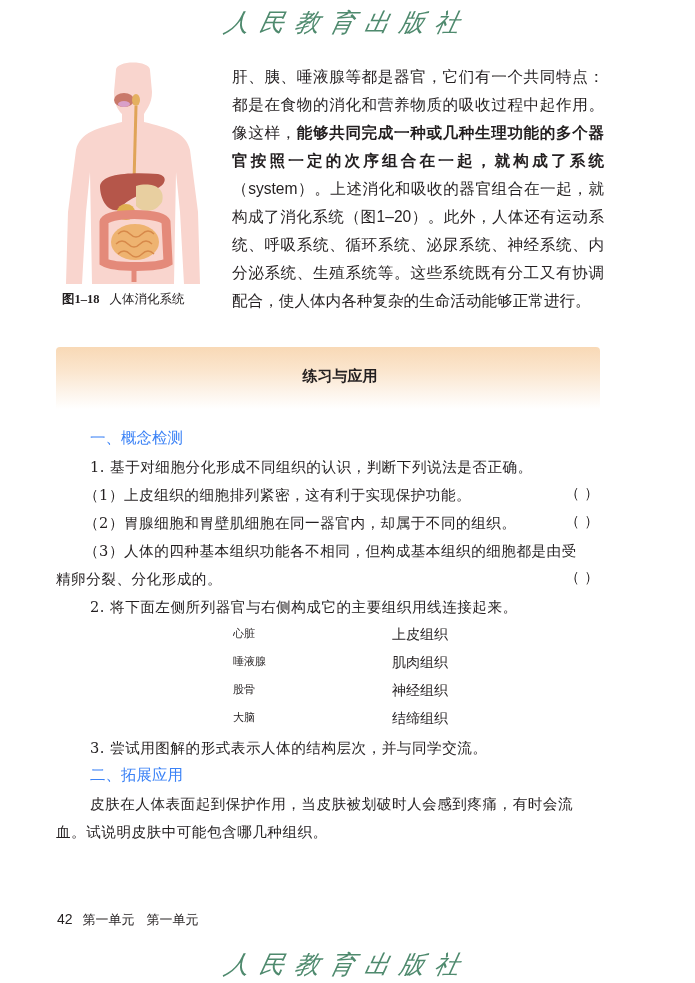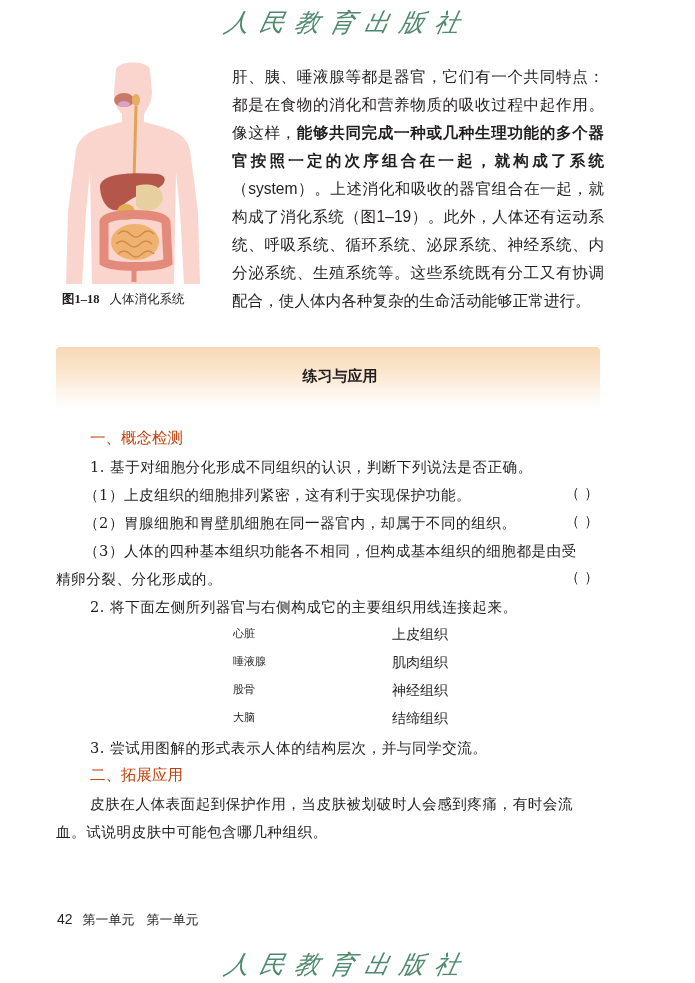--- a/index.html
+++ b/index.html
@@ -23,21 +23,21 @@
       text-align: justify; color: #231f20; }
     .intro b { font-weight: bold; }
 
     .banner { position: absolute; left: 56px; top: 347px; width: 544px; height: 62px;
       border-radius: 4px 4px 0 0;
       background: linear-gradient(to bottom, #f8d9b6 0%, #fbe6cf 40%, #fdf5ec 75%, #ffffff 100%); }
     .banner-title { position: absolute; left: 12px; top: 20px; width: 100%; text-align: center;
       font-family: "Liberation Sans", sans-serif; font-weight: bold; font-size: 15px; color: #231f20; }
 
     .section { position: absolute; font-family: "Liberation Sans", sans-serif;
-      font-size: 15.5px; color: #c2410c; }
+      font-size: 15.5px; color: #3b82f6; }
 
     .q { position: absolute; font-size: 14.6px; line-height: 22px; white-space: nowrap; color: #231f20;
       font-family: "DejaVu Serif", serif; letter-spacing: 0.5px; }
     .paren { position: absolute; left: 565px; font-size: 14.6px; color: #231f20; font-family: "DejaVu Serif", serif; }
 
     .match-left { position: absolute; left: 233px; font-size: 11px; color: #231f20; }
     .match-right { position: absolute; left: 392px; font-size: 14px; color: #231f20; }
 
     .footer { position: absolute; left: 57px; top: 911px; font-family: "Liberation Sans", sans-serif;
       font-size: 13px; color: #231f20; white-space: nowrap; }
@@ -71,21 +71,21 @@
     <ellipse cx="77" cy="180" rx="24" ry="18" fill="#eeb370"></ellipse>
     <path d="M60 172 q6 -6 12 0 t12 0 t12 0 M58 182 q6 -6 12 0 t12 0 t12 0 M60 192 q6 -6 12 0 t12 0 t12 0" stroke="#d7894a" stroke-width="1.5" fill="none"></path>
 
     <path d="M76 204 L76 220" stroke="#e48a7a" stroke-width="5"></path>
   </svg>
 </div>
 <div class="fig-caption">
   <span class="num">图1–18</span><span>人体消化系统</span>
 </div>
 
-<div class="intro"><span>肝、胰、唾液腺等都是器官，它们有一个共同特点：都是在食物的消化和营养物质的吸收过程中起作用。像这样，</span><b>能够共同完成一种或几种生理功能的多个器官按照一定的次序组合在一起，就构成了系统</b><span>（system）。上述消化和吸收的器官组合在一起，就构成了消化系统（图1–19）。此外，人体还有运动系统、呼吸系统、循环系统、泌尿系统、神经系统、内分泌系统、生殖系统等。这些系统既有分工又有协调配合，使人体内各种复杂的生命活动能够正常进行。</span></div>
+<div class="intro"><span>肝、胰、唾液腺等都是器官，它们有一个共同特点：都是在食物的消化和营养物质的吸收过程中起作用。像这样，</span><b>能够共同完成一种或几种生理功能的多个器官按照一定的次序组合在一起，就构成了系统</b><span>（system）。上述消化和吸收的器官组合在一起，就构成了消化系统（图1–20）。此外，人体还有运动系统、呼吸系统、循环系统、泌尿系统、神经系统、内分泌系统、生殖系统等。这些系统既有分工又有协调配合，使人体内各种复杂的生命活动能够正常进行。</span></div>
 
 <div class="banner">
   <div class="banner-title">练习与应用</div>
 </div>
 
 <div class="section" style="left:90px; top:428px;">一、概念检测</div>
 
 <div class="q" style="left:90px; top:456px;">1. 基于对细胞分化形成不同组织的认识，判断下列说法是否正确。</div>
 
 <div class="q" style="left:84px; top:484px;">（1）上皮组织的细胞排列紧密，这有利于实现保护功能。</div>

